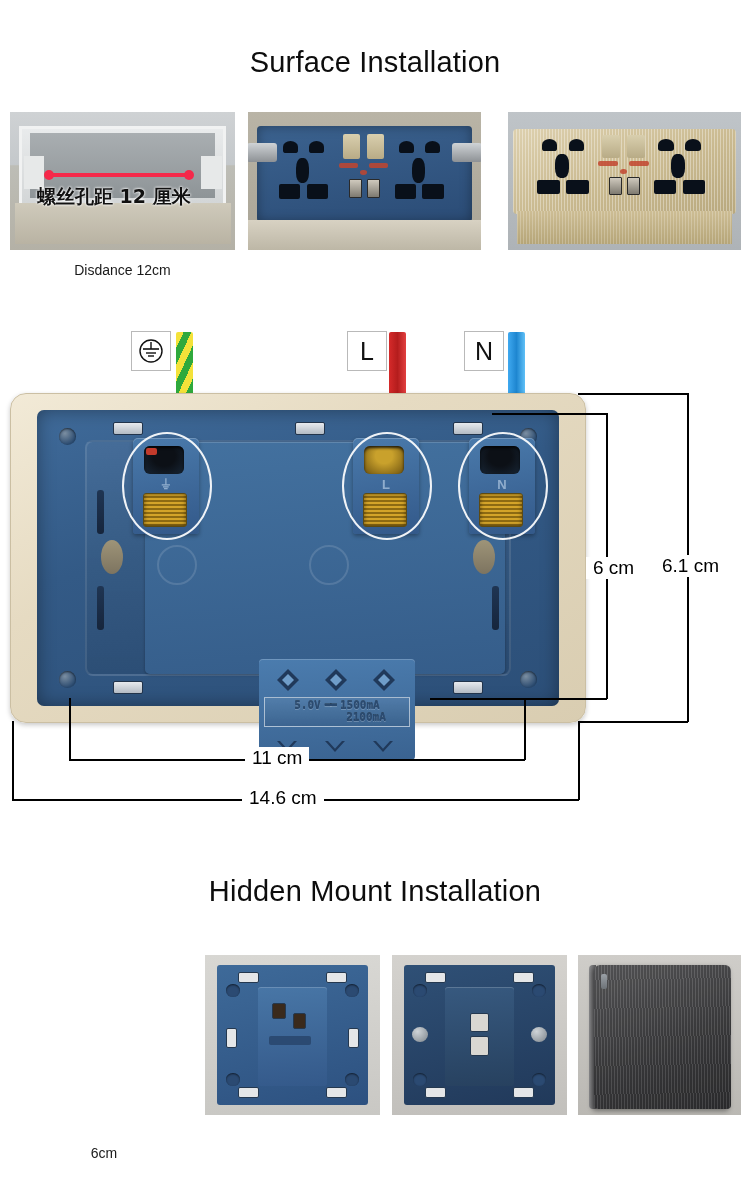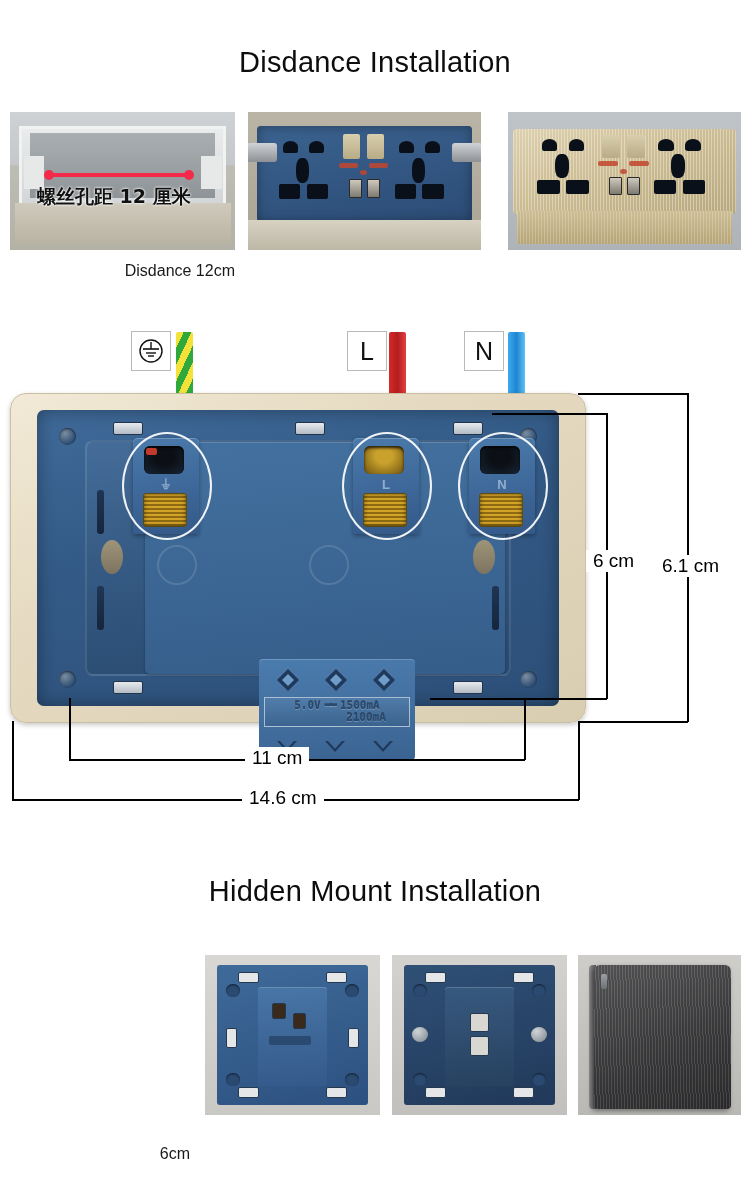--- a/index.html
+++ b/index.html
@@ -18,21 +18,21 @@
     position: absolute; left: 0; width: 750px; text-align: center;
     font-size: 29px; font-weight: 400; color: #0d0d0d; letter-spacing: .2px;
   }
   #title-surface { top: 46px; }
   #title-hidden  { top: 875px; }
 
   
   .photo { position: absolute; overflow: hidden; background:#ddd; }
   .photo .inner { position:absolute; inset:0; }
   .cap {
-    position: absolute; text-align: right; font-size: 16px; color:#1a1a1a;
+    position: absolute; text-align: center; font-size: 14px; color:#1a1a1a;
   }
 
   
   .measure-line { position:absolute; height:4px; background:#f5294a; border-radius:2px; }
   .measure-line::before, .measure-line::after{
     content:""; position:absolute; top:-3px; width:10px; height:10px;
     border-radius:50%; background:#f5294a;
   }
   .measure-line::before{ left:-4px; } .measure-line::after{ right:-4px; }
   .cn-overlay{
@@ -264,21 +264,21 @@
   .dark-plate .led{
     position:absolute; left:14%; top:12%; width:4%; height:9%;
     background: linear-gradient(180deg,#9aa0a6,#6d7277); border-radius:2px;
   }
 </style>
 </head>
 <body>
 
 <div class="page">
 
-  <div class="section-title" id="title-surface">Disdance Installation</div>
+  <div class="section-title" id="title-surface">Surface Installation</div>
 
   <div class="photo" style="left:10px; top:112px; width:225px; height:138px;">
     <div class="inner">
       <div class="box-white">
         <div class="lip"></div>
         <div class="cavity"></div>
         <div class="tabL"></div>
         <div class="tabR"></div>
         <div class="front"></div>
       </div>
@@ -443,21 +443,21 @@
           <div class="tlabel">N</div>
           <div class="brass"></div>
         </div>
         <div class="highlight-ring" style="left:421px; top:22px; width:90px; height:108px;"></div>
       </div>
     </div>
 
     <div class="dim-h" style="left:492px; top:113px; width:115px;"></div>
     <div class="dim-h" style="left:430px; top:398px; width:177px;"></div>
     <div class="dim-v" style="left:606px; top:113px; height:286px;"></div>
-    <div class="dim-label" style="left:586px; top:250px;">6 cm</div>
+    <div class="dim-label" style="left:586px; top:257px;">6 cm</div>
 
     <div class="dim-h" style="left:578px; top:93px; width:110px;"></div>
     <div class="dim-h" style="left:578px; top:421px; width:110px;"></div>
     <div class="dim-v" style="left:687px; top:93px; height:329px;"></div>
     <div class="dim-label" style="left:655px; top:255px;">6.1 cm</div>
 
     <div class="dim-v" style="left:69px; top:398px; height:62px;"></div>
     <div class="dim-v" style="left:524px; top:398px; height:62px;"></div>
     <div class="dim-h" style="left:69px; top:459px; width:456px;"></div>
     <div class="dim-label" style="left:245px; top:447px;">11 cm</div>

